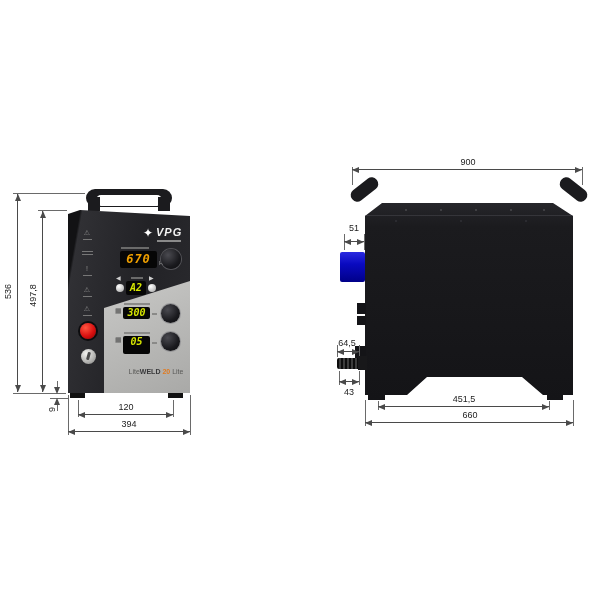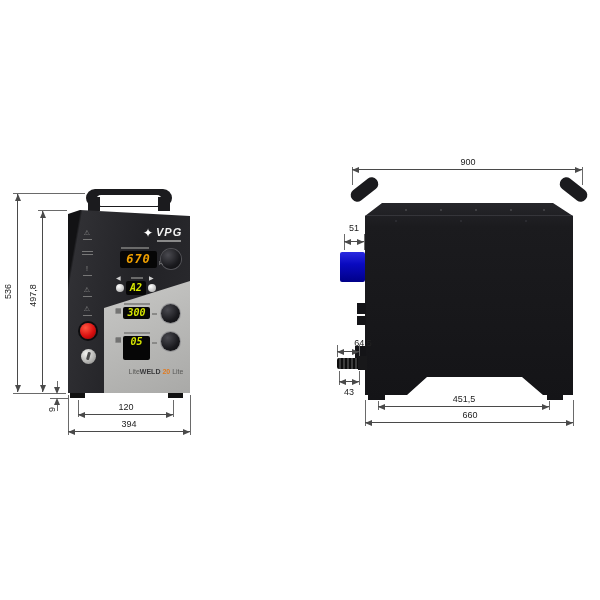--- a/index.html
+++ b/index.html
@@ -76,21 +76,21 @@
                 background:radial-gradient(circle at 35% 30%,#ffffff,#bdbdbd 70%,#8f8f8f);"></div>
 
     <div class="abs" style="left:115px;top:307px;font-size:7px;color:#555;">▦</div>
     <div class="microbar" style="left:124px;top:303px;width:26px;background:#8a8a88;"></div>
     <div class="led" style="left:123px;top:307px;width:27px;height:12px;font-size:10px;line-height:12px;">300</div>
     <div class="microbar" style="left:152px;top:313px;width:5px;background:#8a8a88;"></div>
     <div class="knob" style="left:161px;top:304px;width:19px;height:19px;"></div>
 
     <div class="abs" style="left:115px;top:336px;font-size:7px;color:#555;">▦</div>
     <div class="microbar" style="left:124px;top:332px;width:26px;background:#8a8a88;"></div>
-    <div class="led" style="left:123px;top:336px;width:27px;height:24px;font-size:10px;line-height:12px;">05</div>
+    <div class="led" style="left:123px;top:336px;width:27px;height:18px;font-size:10px;line-height:12px;">05</div>
     <div class="microbar" style="left:152px;top:342px;width:5px;background:#8a8a88;"></div>
     <div class="knob" style="left:161px;top:332px;width:19px;height:19px;"></div>
 
     <div class="warn" style="left:80px;top:229px;">⚠</div>
     <div class="microbar" style="left:83px;top:239px;width:9px;height:1px;"></div>
     <div class="microbar" style="left:82px;top:251px;width:11px;height:1px;"></div>
     <div class="microbar" style="left:82px;top:254px;width:11px;height:1px;"></div>
     <div class="warn" style="left:80px;top:265px;">!</div>
     <div class="microbar" style="left:83px;top:275px;width:9px;height:1px;"></div>
     <div class="warn" style="left:80px;top:286px;">⚠</div>
@@ -173,21 +173,21 @@
     <div class="dtxt" style="left:448px;top:157px;width:40px;">900</div>
 
     <div class="xl" style="left:344px;top:234px;width:1px;height:16px;"></div>
     <div class="xl" style="left:364px;top:234px;width:1px;height:16px;"></div>
     <div class="dimh" style="left:344px;top:241px;width:20px;"></div>
     <div class="dtxt" style="left:344px;top:223px;width:20px;">51</div>
 
     <div class="xl" style="left:337px;top:345px;width:1px;height:12px;"></div>
     <div class="xl" style="left:359px;top:345px;width:1px;height:11px;"></div>
     <div class="dimh" style="left:337px;top:351px;width:22px;"></div>
-    <div class="dtxt" style="left:348px;top:338px;width:30px;">64,5</div>
+    <div class="dtxt" style="left:332px;top:338px;width:30px;">64,5</div>
 
     <div class="xl" style="left:339px;top:371px;width:1px;height:14px;"></div>
     <div class="xl" style="left:359px;top:371px;width:1px;height:14px;"></div>
     <div class="dimh" style="left:339px;top:381px;width:20px;"></div>
     <div class="dtxt" style="left:338px;top:387px;width:22px;">43</div>
 
     <div class="xl" style="left:378px;top:401px;width:1px;height:9px;"></div>
     <div class="xl" style="left:549px;top:401px;width:1px;height:9px;"></div>
     <div class="dimh" style="left:378px;top:406px;width:171px;"></div>
     <div class="dtxt" style="left:440px;top:394px;width:48px;">451,5</div>

